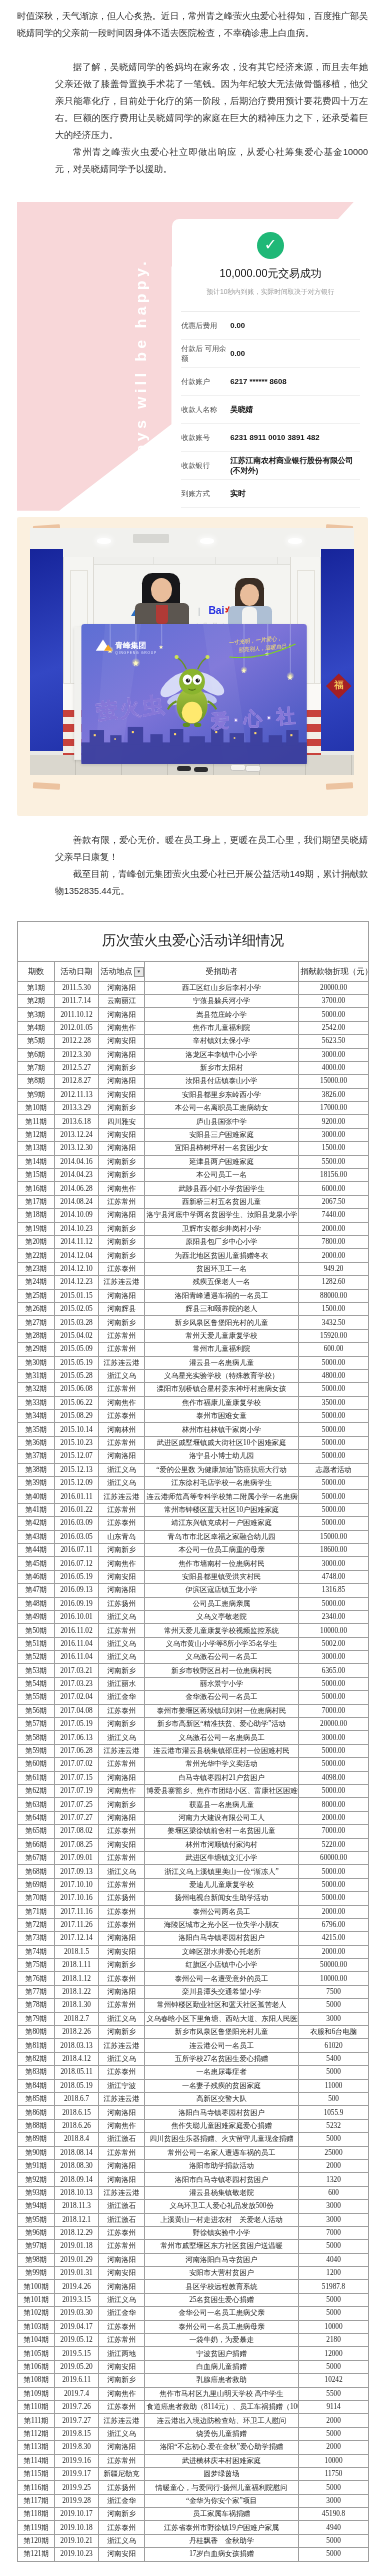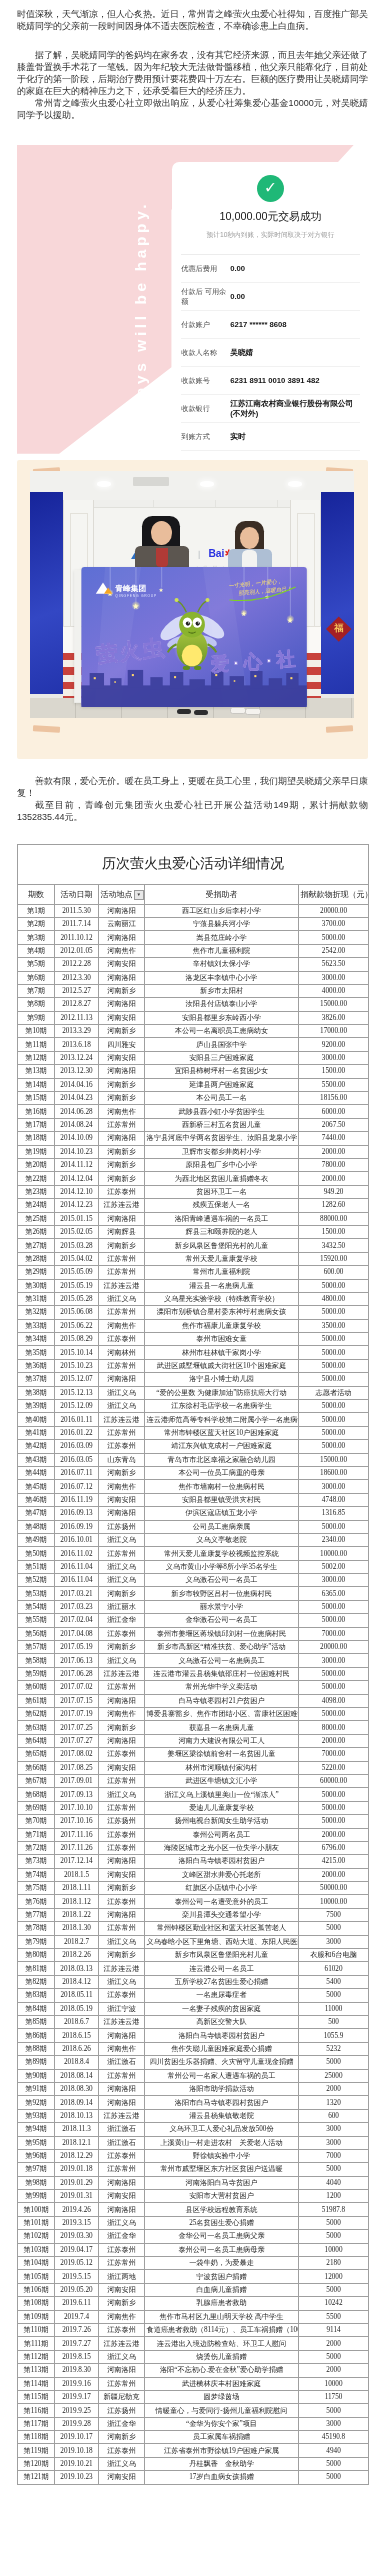--- a/index.html
+++ b/index.html
@@ -1,19 +1,19 @@
 <!DOCTYPE html>
 <html style="font-size:8.2px"><head>
 <meta charset="utf-8">
 <style>
   html,body{margin:0;padding:0;background:#ffffff;}
   body{width:385px;font-family:"Liberation Sans","DejaVu Sans",sans-serif;color:#2f2f2f;}
   .content{width:351px;margin:0 auto;padding-top:8.2px;}
-  p.body-text{font-size:9px;line-height:12px;text-align:justify;margin:0;color:#2e2e2e;}
-  p.indent{text-indent:2em;}
+  p.body-text{font-size:9px;line-height:17px;text-align:justify;margin:0;color:#2e2e2e;}
+  p.indent{text-indent:2em;margin-left:38px;}
   .gap-lg{height:16.5px;}
 
   
   .receipt{position:relative;width:351px;height:309px;margin-top:24px;background:#fff;overflow:hidden;}
   .pink-shape{position:absolute;inset:0;background:#f8d7d9;
     clip-path:polygon(0 0,96% 0,79% 21%,44% 21%,44% 72%,12% 100%,0 100%);}
   .watermark{position:absolute;left:115px;top:23px;height:278px;
     writing-mode:vertical-rl;transform:rotate(180deg);
     color:#ffffff;font-size:15.5px;font-weight:600;letter-spacing:3.6px;white-space:nowrap;}
   .pay-card{position:absolute;left:155px;top:17.5px;width:197px;height:284px;background:#fff;
@@ -645,21 +645,21 @@
         </tr>
         <tr>
           <td>第45期</td>
           <td>2016.07.12</td>
           <td>河南焦作</td>
           <td>焦作市墙南村一位患病村民</td>
           <td>3000.00</td>
         </tr>
         <tr>
           <td>第46期</td>
-          <td>2016.11.19</td>
+          <td>2016.05.19</td>
           <td>河南安阳</td>
           <td>安阳县都里镇受洪灾村民</td>
           <td>4748.00</td>
         </tr>
         <tr>
           <td>第47期</td>
           <td>2016.09.13</td>
           <td>河南洛阳</td>
           <td>伊滨区寇店镇五龙小学</td>
           <td>1316.85</td>

